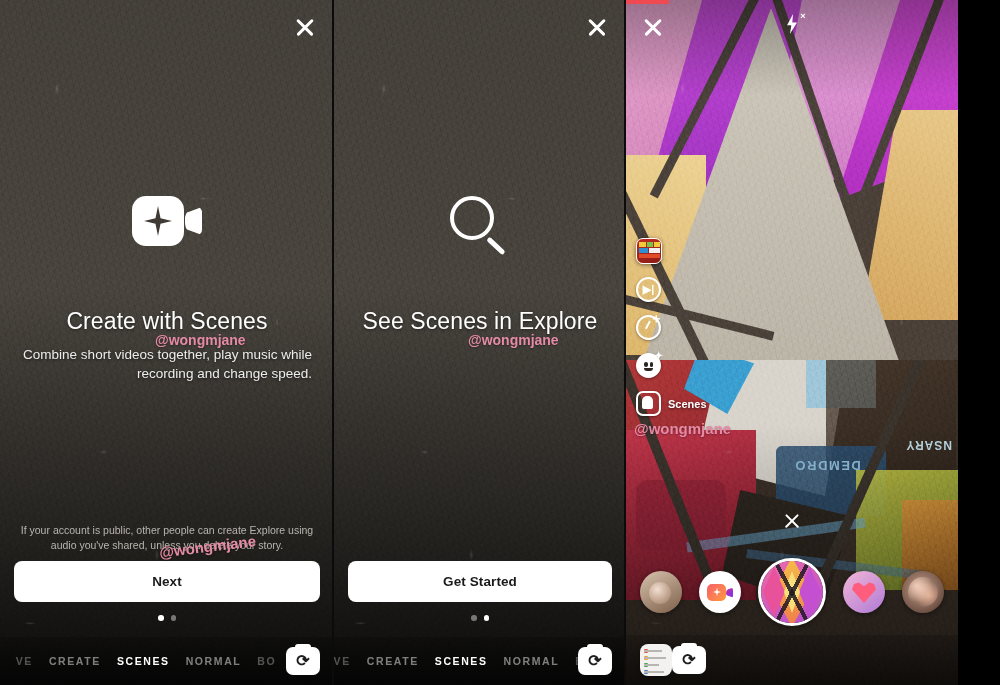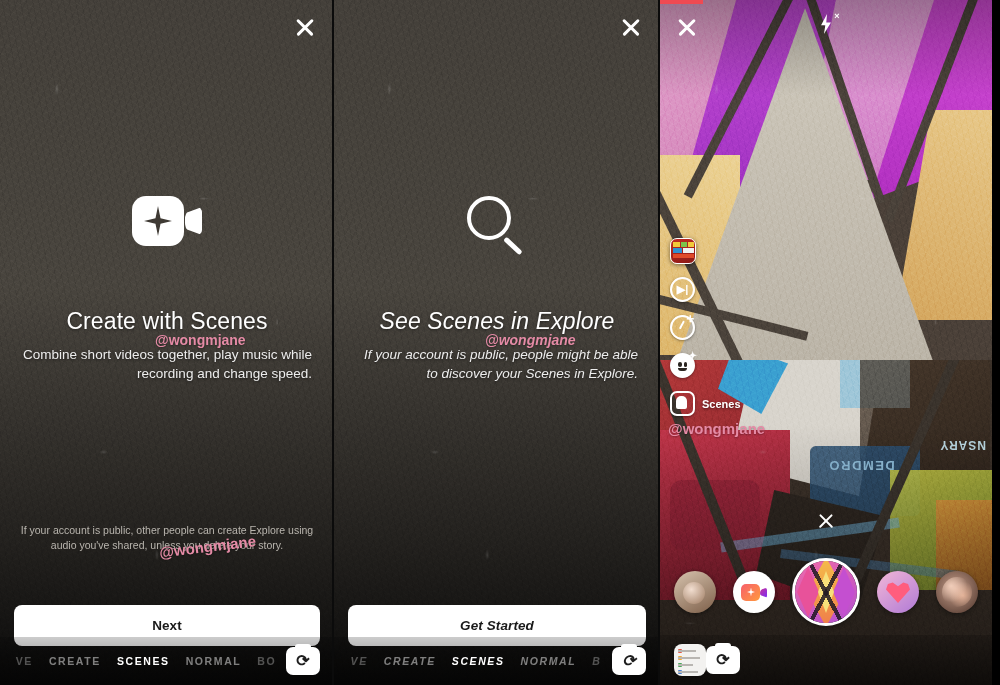--- a/index.html
+++ b/index.html
@@ -2,21 +2,21 @@
 <html><head>
 <meta charset="utf-8">
 <style>
   * { margin:0; padding:0; box-sizing:border-box; }
   html,body { width:1000px; height:685px; overflow:hidden; background:#000; }
   body { font-family:"Liberation Sans", sans-serif; }
 
   .screens { display:flex; width:1000px; height:685px; }
   .panel { position:relative; overflow:hidden; height:685px; }
   .p1 { width:334px; }
-  .p2 { width:326px;font-style:italic; }
+  .p2 { width:292px; }
   .p3 { width:332px; }
   .divider { position:absolute; top:0; right:0; width:2px; height:100%; background:#0b0b0b; z-index:60; }
 
   
   .tex {
     position:absolute; inset:0; pointer-events:none; z-index:2; opacity:.5;
     background-image:
       repeating-linear-gradient(37deg, rgba(255,255,255,.10) 0 1px, transparent 1px 5px),
       repeating-linear-gradient(-21deg, rgba(255,255,255,.075) 0 1px, transparent 1px 7px),
       repeating-linear-gradient(79deg, rgba(0,0,0,.16) 0 1px, transparent 1px 6px),
@@ -81,21 +81,21 @@
   }
 
   .fineprint {
     position:absolute; left:12px; right:12px; top:523px; text-align:center;
     font-size:10.5px; line-height:1.45; color:#b9b5ae; font-weight:400;
   }
 
   .cta {
     position:absolute; left:14px; right:14px; top:561px; height:41px;
     background:#fff; border-radius:8px; display:flex; align-items:center; justify-content:center;
-    font-size:13.5px; font-weight:700; color:#1a1a1a; cursor:pointer; letter-spacing:.1px;margin-top:44px;
+    font-size:13.5px; font-weight:700; color:#1a1a1a; cursor:pointer; letter-spacing:.1px;
   }
 
   .dots { position:absolute; left:0; right:0; top:615px; display:flex; justify-content:center; gap:7px; }
   .dot { width:5.5px; height:5.5px; border-radius:50%; background:rgba(255,255,255,.42); }
   .dot.on { background:#fff; }
 
   
   .modebar {
     position:absolute; left:0; right:0; bottom:0; height:48px; z-index:20;
     display:flex; align-items:center; background:linear-gradient(180deg, rgba(0,0,0,.2), rgba(0,0,0,.55));
@@ -275,21 +275,20 @@
       <div class="close-x"></div>
 
       <div class="hero-icon">
         <div class="mag">
           <div class="ring"></div>
             <div class="handle"></div>
         </div>
       </div>
 
       <div class="hero-title">See Scenes in Explore</div>
-      <div class="hero-sub">If your account is public, people might be able to discover your Scenes in Explore.</div>
       <div class="fineprint"></div>
 
       <div class="cta">Get Started</div>
 
       <div class="dots">
         <div class="dot"></div>
         <div class="dot on"></div>
       </div>
     </div>
 

